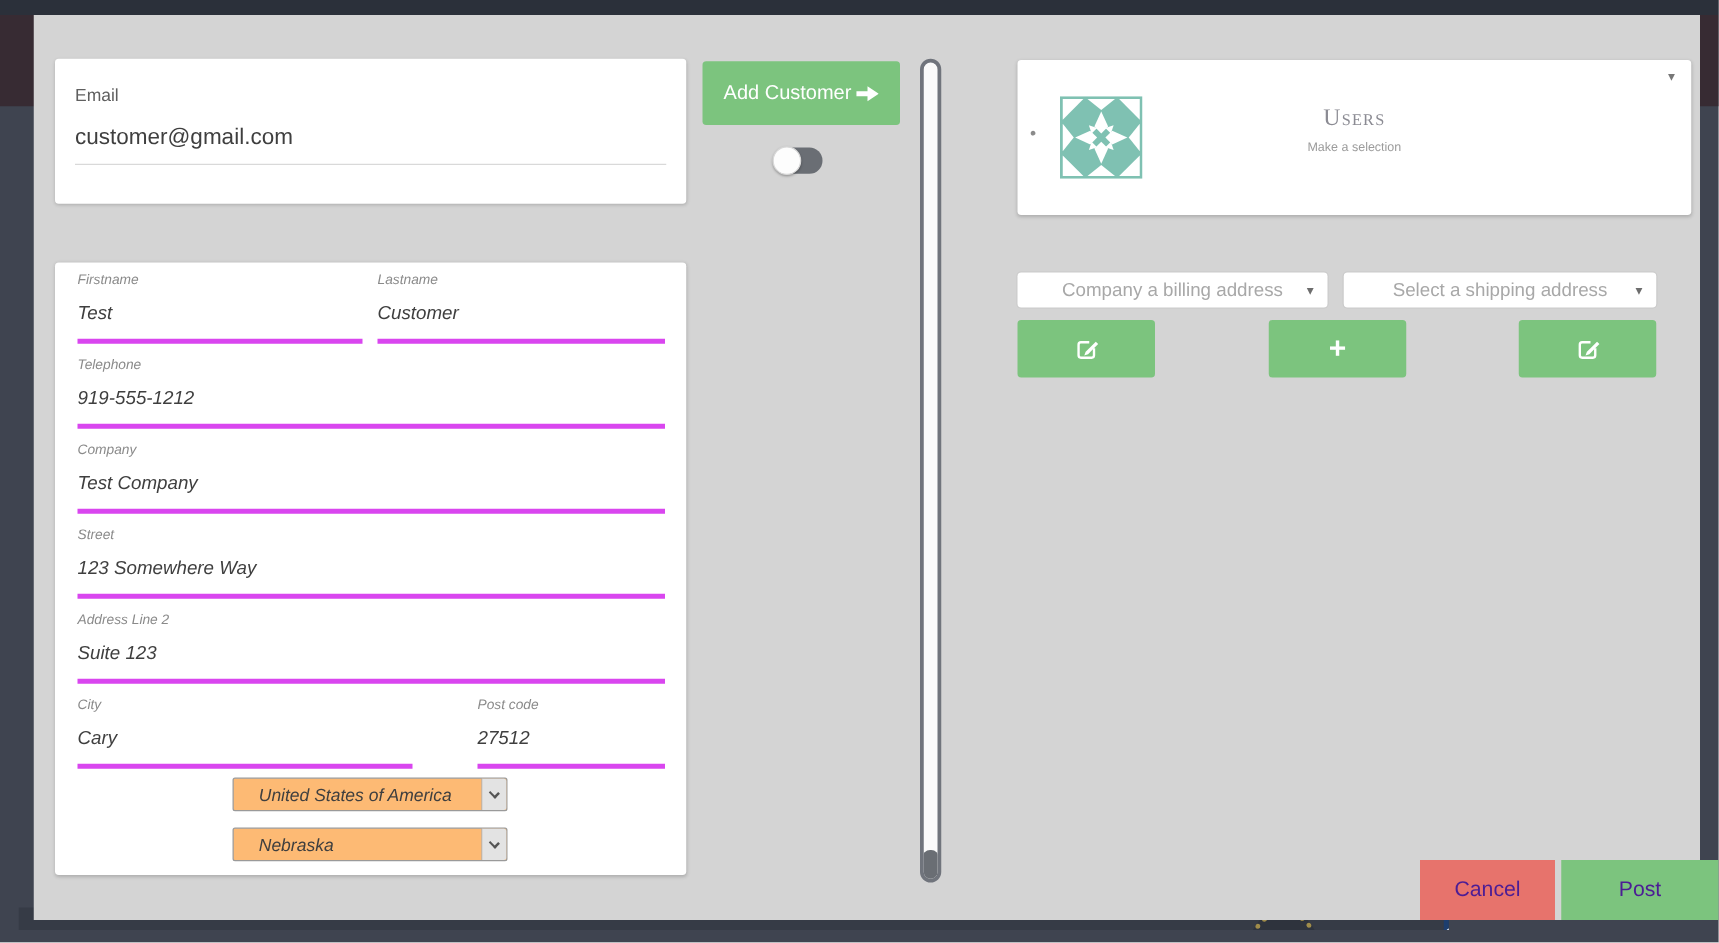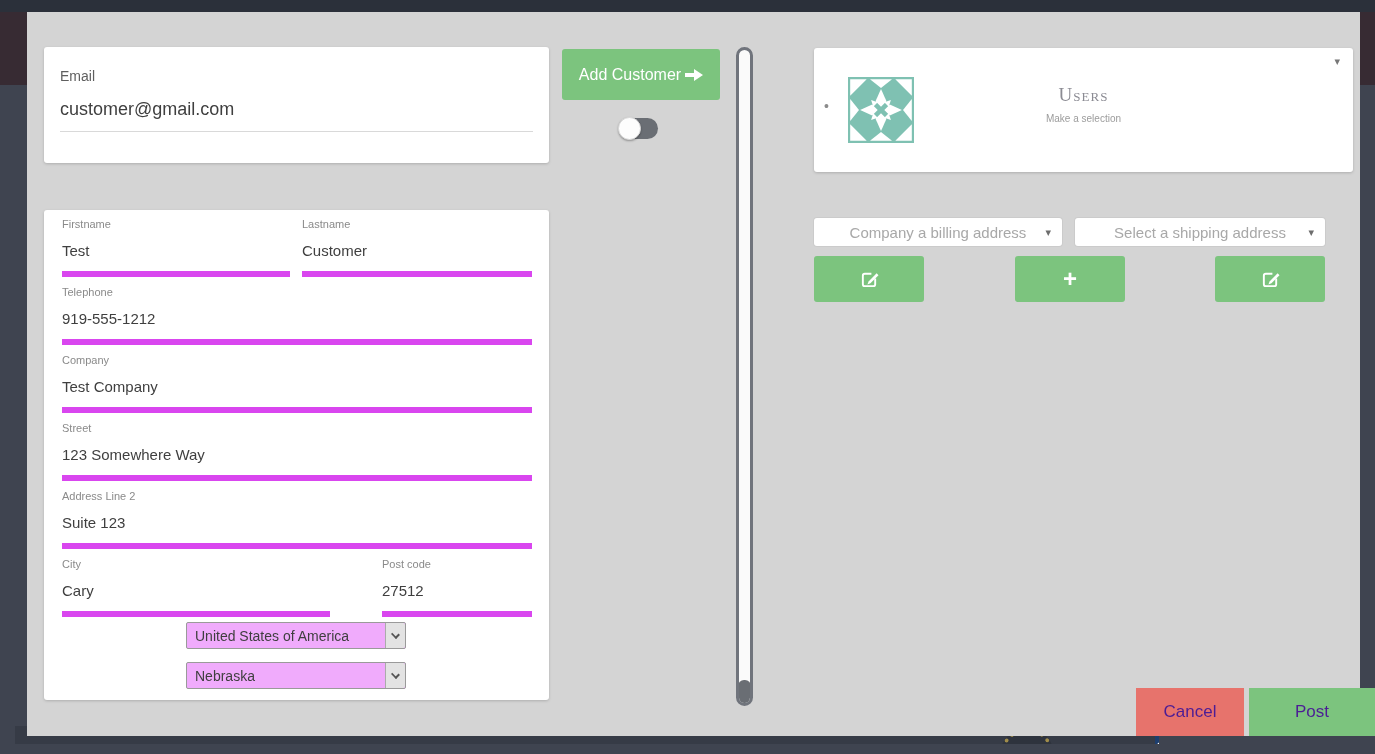--- a/index.html
+++ b/index.html
@@ -31,35 +31,35 @@
 
   .card { position:absolute; background:#ffffff; border-radius:3px; box-shadow:0 1px 3px rgba(0,0,0,.18); }
 
   
   .email-card { left:17px; top:35px; width:505px; height:116px; }
   .email-card .lbl { position:absolute; left:16px; top:21px; font-size:14px; color:#5f5f5f; }
   .email-card .val { position:absolute; left:16px; top:52px; font-size:18px; color:#3f3f3f; }
   .email-card .rule { position:absolute; left:16px; top:84px; width:473px; border-top:1px solid #d9d9d9; }
 
   
-  .details-card { left:17px; top:198px; width:505px; height:490px; }
+  .details-card { left:17px; top:198px; width:505px; height:490px;font-style:italic; }
   .fld { position:absolute; }
   .fld .lbl { font-size:11px; color:#8a8a8a; margin-bottom:12px; }
-  .fld .val { font-size:15px; color:#3f3f3f; padding-bottom:12px; border-bottom:6px solid #d946ef; }
+  .fld .val { font-size:15px; color:#3f3f3f; padding-bottom:12px; border-bottom:4px solid #d946ef; }
   .f-firstname { left:18px; top:8px;   width:228px; }
   .f-lastname  { left:258px; top:8px;  width:230px; }
   .f-telephone { left:18px; top:76px;  width:470px; }
   .f-company   { left:18px; top:144px; width:470px; }
   .f-street    { left:18px; top:212px; width:470px; }
   .f-address2  { left:18px; top:280px; width:470px; }
   .f-city      { left:18px; top:348px; width:268px; }
   .f-postcode  { left:338px; top:348px; width:150px; }
 
-  .native-select { position:absolute; left:142px; width:220px; height:27px; background:#f0abfc;
-                   border:1px solid #9a9a9a; border-radius:2px; display:flex; align-items:center; }
+  .native-select { position:absolute; left:142px; width:220px; height:27px; background:#fdba74;
+                   border:1px solid #9a9a9a; border-radius:2px; display:flex; align-items:center;padding-left:12px; }
   .ns-country { top:412px; } .ns-state { top:452px; }
   .native-select .txt { flex:1; font-size:14px; color:#3f3f3f; padding-left:8px; white-space:nowrap; overflow:hidden; }
   .native-select .arrow-box { width:20px; height:25px; background:#e3e3e3; border-left:1px solid #ababab;
                               border-radius:0 2px 2px 0; position:relative; }
   .chev { position:absolute; left:6px; top:8px; width:7px; height:7px; border-right:2px solid #555;
           border-bottom:2px solid #555; transform:rotate(45deg) scale(1,.8); }
 
   
   .add-customer-btn { position:absolute; left:535px; top:37px; width:158px; height:51px; background:#7cc47e;
                       border:none; border-radius:3px; color:#fff; font-size:16px; font-family:inherit;

